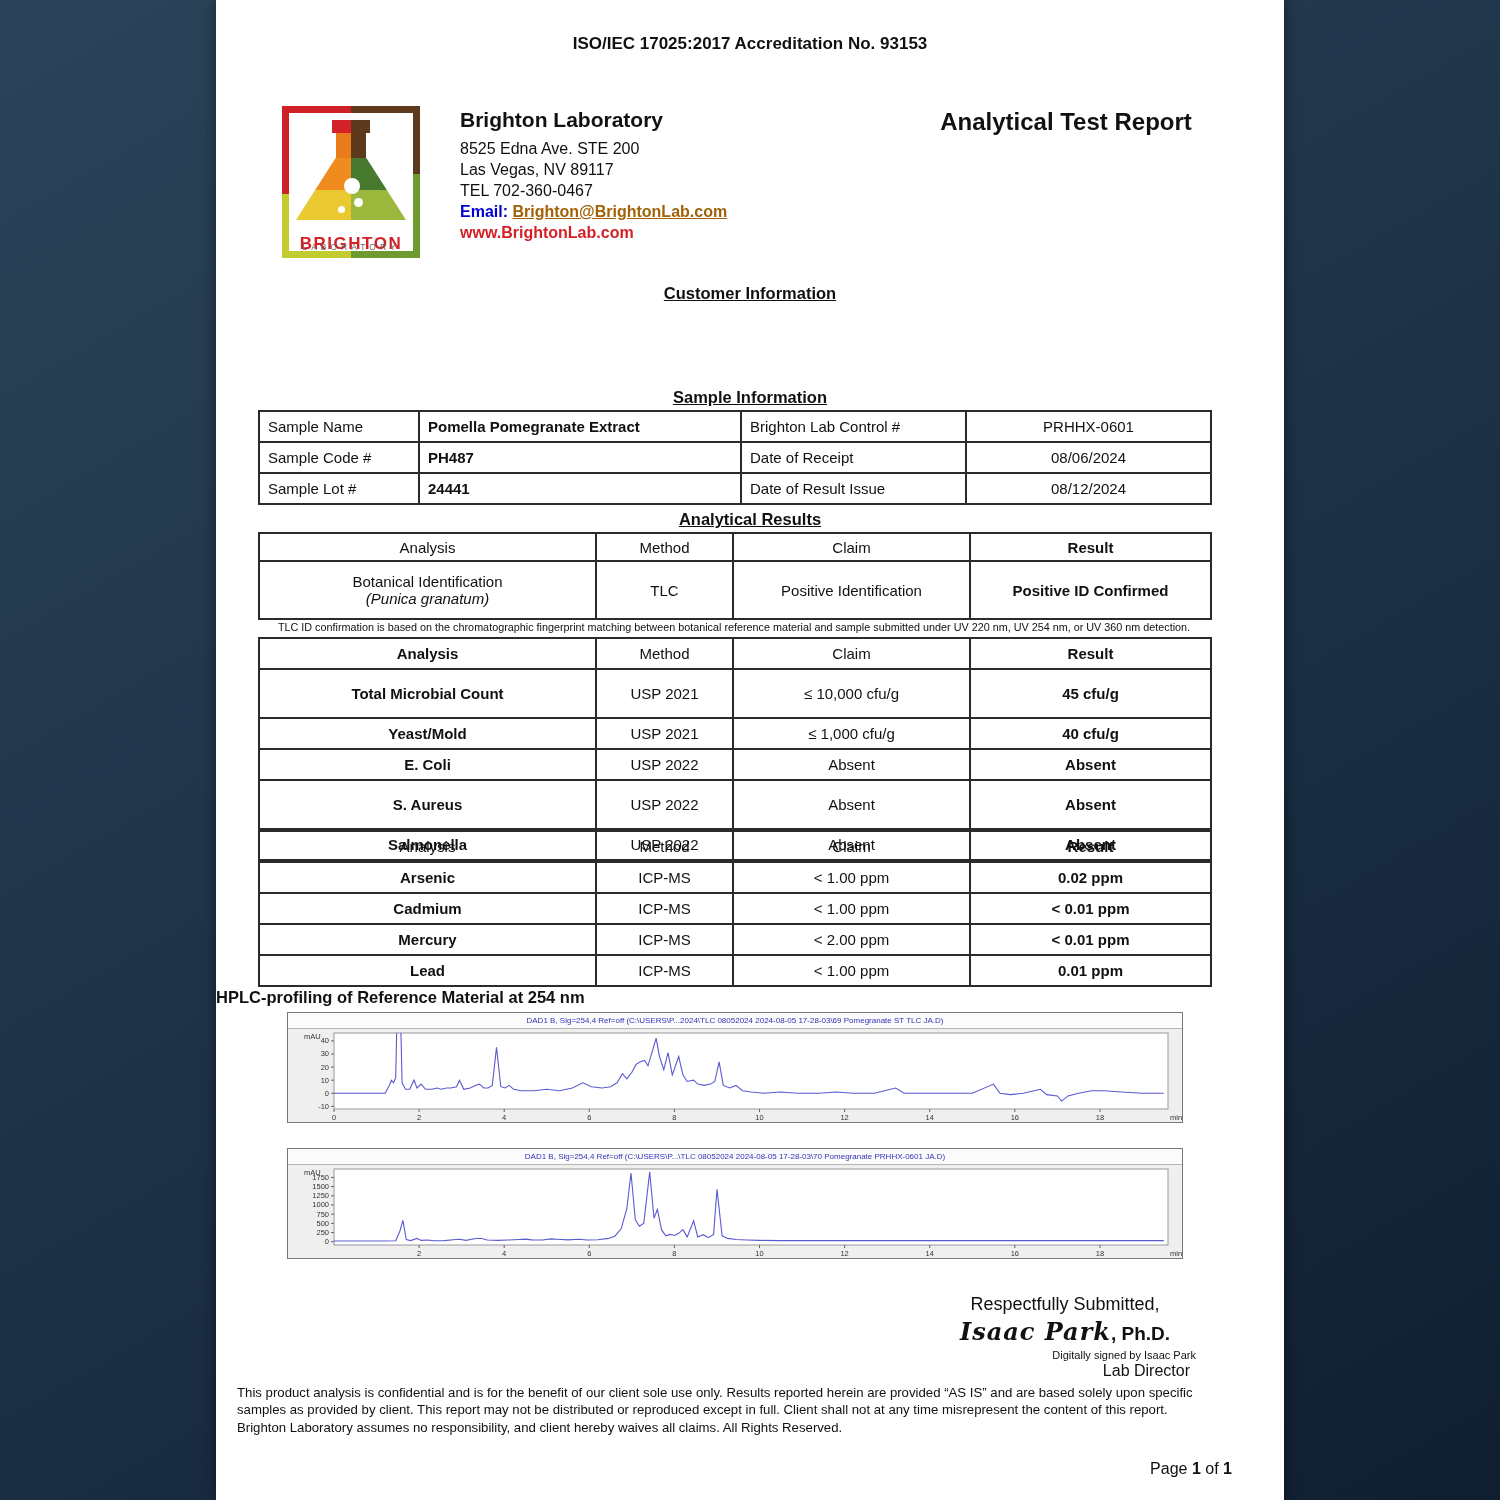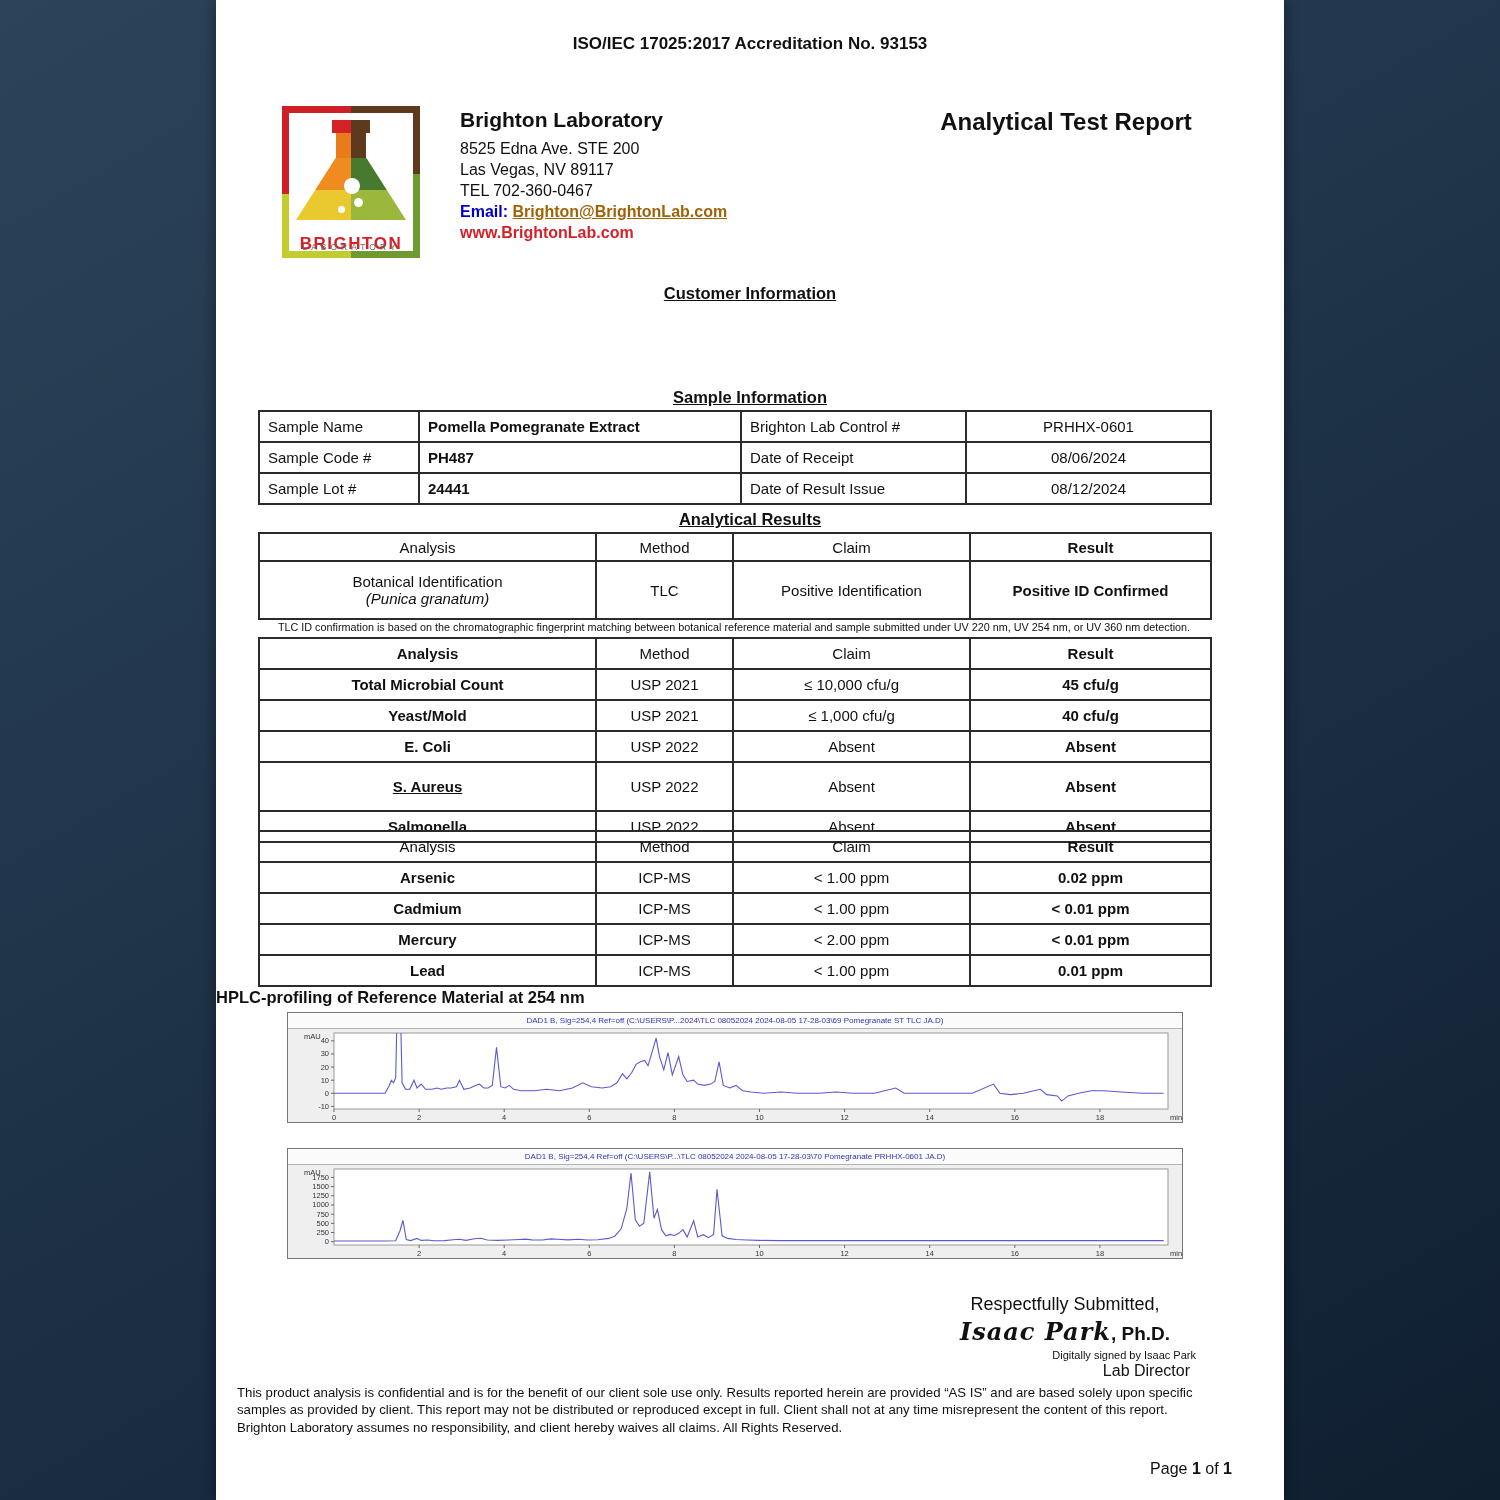--- a/index.html
+++ b/index.html
@@ -202,36 +202,36 @@
         <td class="c">Method</td>
         <td class="c">Claim</td>
         <td class="c bold">Result</td>
       </tr>
     </thead>
     <tbody>
         <tr>
           <td class="c bold" style="height: 31px;">Total Microbial Count</td>
           <td class="c" style="height: 31px;">USP 2021</td>
           <td class="c" style="height: 31px;">≤ 10,000 cfu/g</td>
-          <td class="c bold" style="height: 31px;">45 cfu/g</td>
+          <td class="c bold" style="height: 49px;">45 cfu/g</td>
         </tr>
         <tr>
           <td class="c bold" style="height: 31px;">Yeast/Mold</td>
           <td class="c" style="height: 31px;">USP 2021</td>
           <td class="c" style="height: 31px;">≤ 1,000 cfu/g</td>
           <td class="c bold" style="height: 31px;">40 cfu/g</td>
         </tr>
         <tr>
           <td class="c bold" style="height: 31px;">E. Coli</td>
           <td class="c" style="height: 31px;">USP 2022</td>
           <td class="c" style="height: 31px;">Absent</td>
           <td class="c bold" style="height: 31px;">Absent</td>
         </tr>
         <tr>
-          <td class="c bold" style="height: 49px; text-decoration: underline;">S. Aureus</td>
+          <td class="c bold" style="height: 49px;">S. Aureus</td>
           <td class="c" style="height: 31px;">USP 2022</td>
           <td class="c" style="height: 31px;">Absent</td>
           <td class="c bold" style="height: 31px;">Absent</td>
         </tr>
         <tr>
           <td class="c bold" style="height: 31px;">Salmonella</td>
           <td class="c" style="height: 31px;">USP 2022</td>
           <td class="c" style="height: 31px;">Absent</td>
           <td class="c bold" style="height: 31px;">Absent</td>
         </tr>

